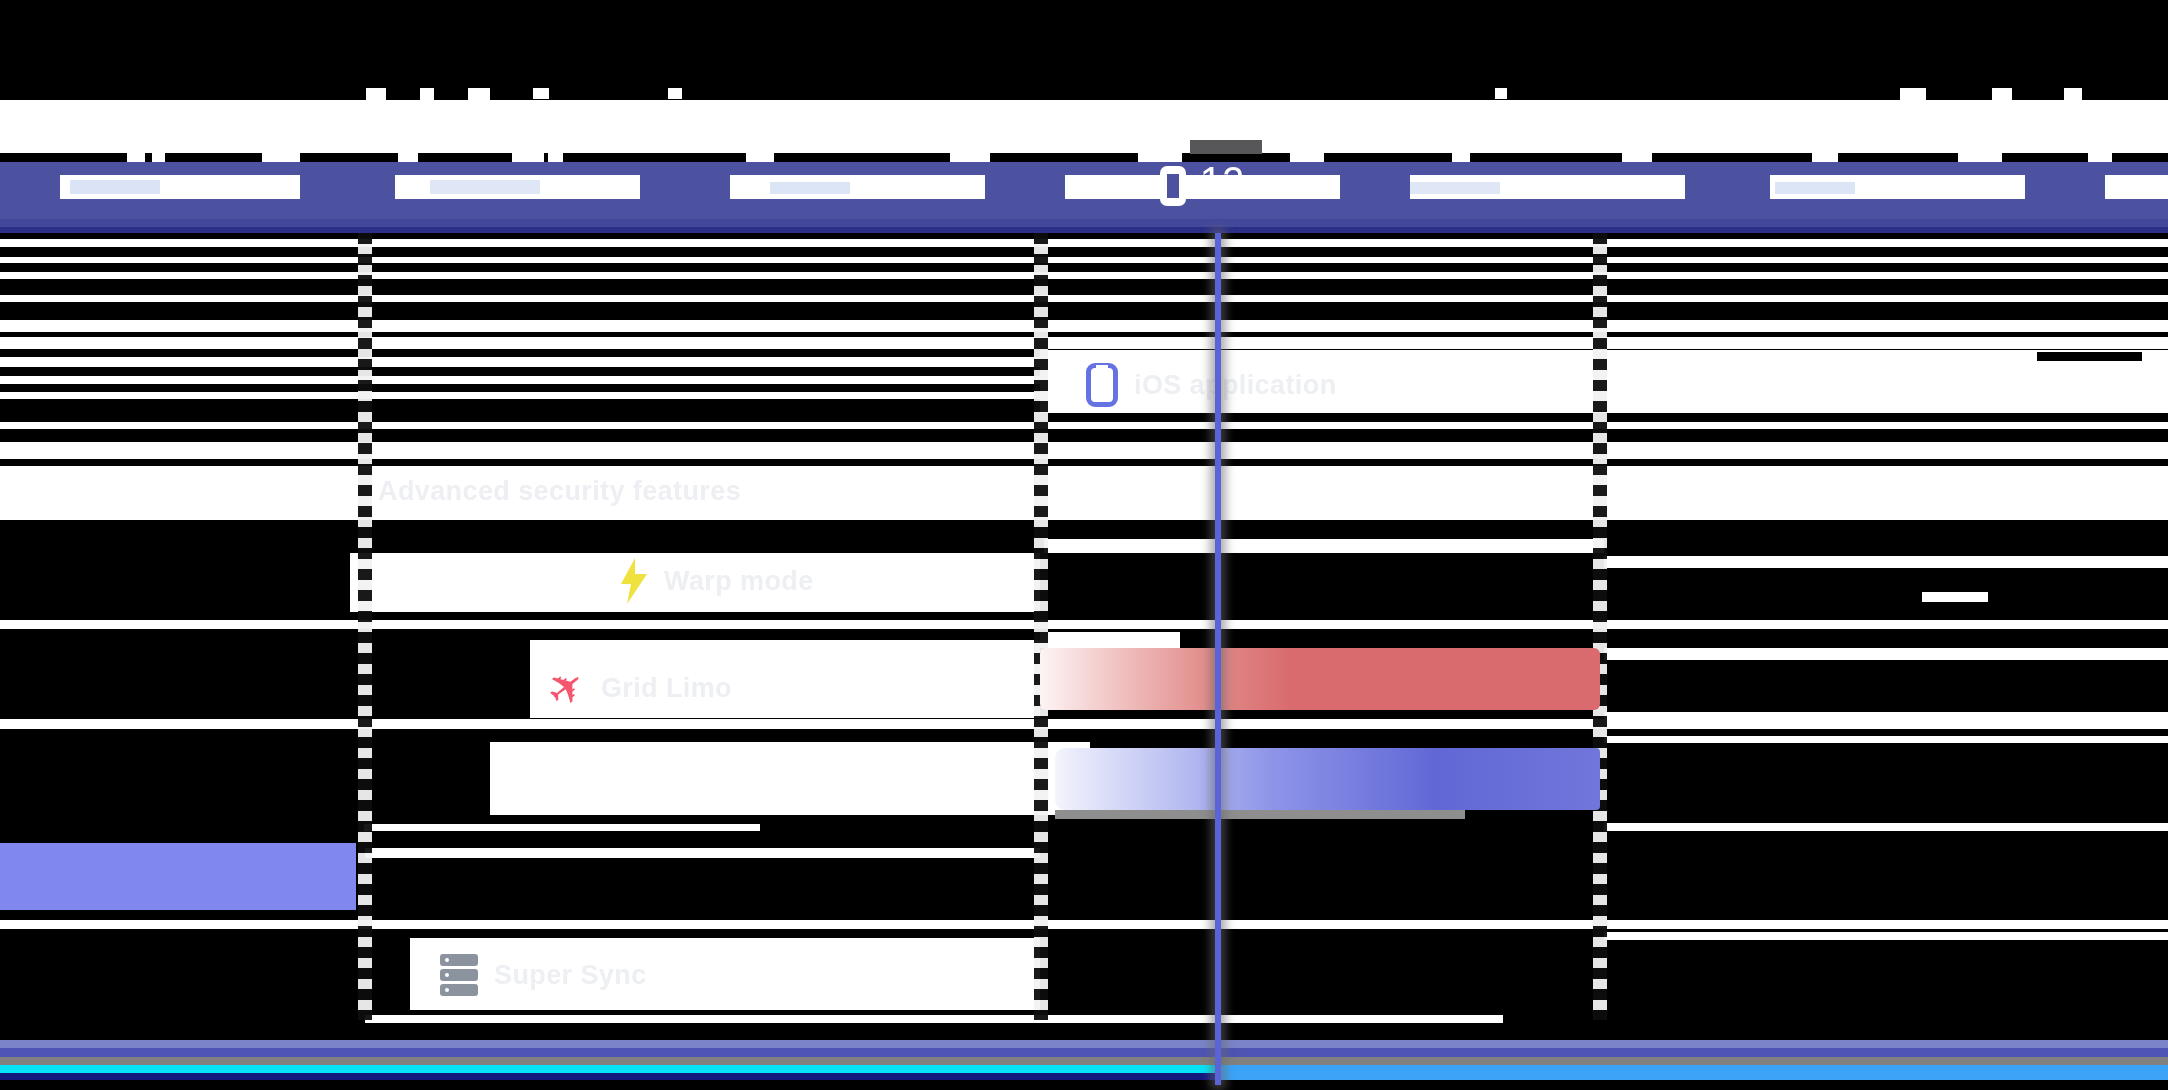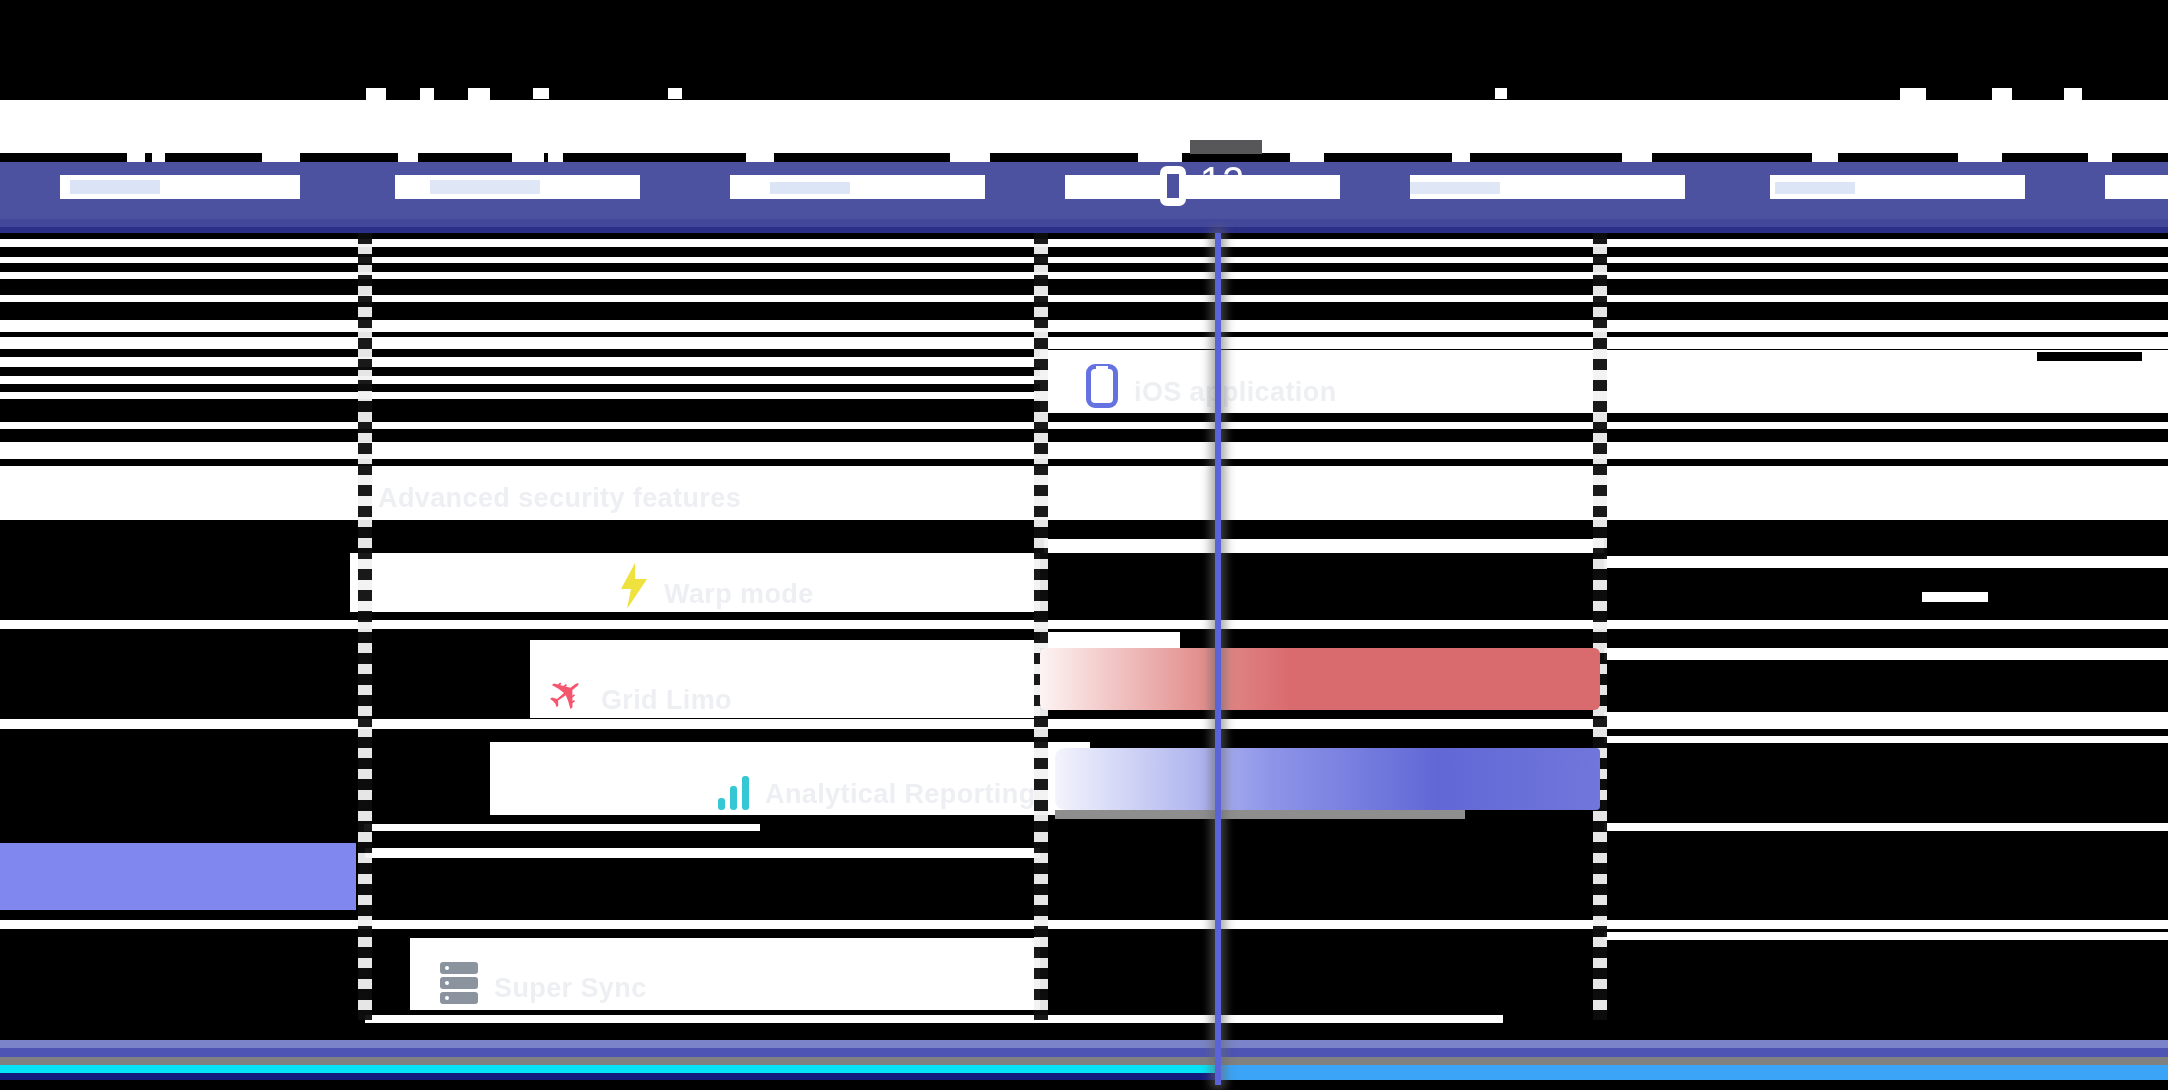--- a/index.html
+++ b/index.html
@@ -16,21 +16,21 @@
             background:linear-gradient(90deg,#f3f4fc 0%,#ccd0f5 15%,#8d94e8 40%,#6168d6 70%,#7076da 100%);}
   .bar-leftblue{left:0;top:843px;width:356px;height:67px;background:#8087ef;}
   .today-line{position:absolute;left:1215px;top:233px;width:6px;height:852px;background:#5a64d8;
               box-shadow:0 0 10px 5px rgba(105,105,105,.55);}
   .today-tab{position:absolute;left:1190px;top:140px;width:72px;height:14px;background:#57575a;}
   .today-badge{position:absolute;left:1192px;top:156px;width:60px;height:50px;color:#fff;
                font-size:40px;font-weight:500;text-align:center;line-height:50px;}
   .badge-frag{position:absolute;left:1160px;top:166px;width:26px;height:40px;background:#fff;
               border-radius:7px;}
   .badge-frag i{position:absolute;left:7px;top:8px;width:12px;height:24px;background:#4c52a0;display:block;}
-  .card{position:absolute;display:flex;align-items:flex-end;gap:16px;}
+  .card{position:absolute;display:flex;align-items:center;gap:16px;}
   .card .lbl{font-size:27px;font-weight:700;color:#edeff3;letter-spacing:.4px;white-space:nowrap;}
   .phone{width:22px;height:34px;border:5px solid #6572e2;border-radius:9px;position:relative;background:#fff;}
   .phone i{position:absolute;left:5px;top:-3px;width:12px;height:5px;background:#fff;display:block;}
   .bars-icon{display:flex;align-items:flex-end;gap:5px;height:34px;}
   .bars-icon b{width:7px;border-radius:3px;background:#35c8d4;display:block;}
   .plane{font-size:44px;color:#f4566e;transform:rotate(-38deg);display:inline-block;line-height:1;}
   .server{display:flex;flex-direction:column;gap:3px;}
   .server b{width:38px;height:12px;border-radius:3px;background:#8b939e;display:block;position:relative;}
   .server b i{position:absolute;left:5px;top:4px;width:4px;height:4px;border-radius:50%;background:#fff;display:block;}
   .apc-card{position:absolute;left:1700px;top:838px;width:425px;height:70px;background:#fff;border-radius:10px;
@@ -156,28 +156,20 @@
       <path d="M15 1 L1 27 H11 L7 47 L27 17 H15 Z" fill="#efe23e"></path>
     </svg>
     <span class="lbl">Warp mode</span>
   </div>
 
   <div class="card" style="left:548px;top:660px;height:56px;">
     <span class="plane">✈</span>
     <span class="lbl">Grid Limo</span>
   </div>
 
-  <div class="card" style="left:718px;top:760px;height:50px;">
-    <span class="bars-icon">
-      <b style="height:12px"></b>
-        <b style="height:24px"></b>
-        <b style="height:34px"></b>
-    </span>
-    <span class="lbl">Analytical Reporting</span>
-  </div>
 
 
   <div class="card" style="left:440px;top:946px;height:58px;">
     <span class="server">
       <b>
           <i></i>
         </b>
         <b>
           <i></i>
         </b>

